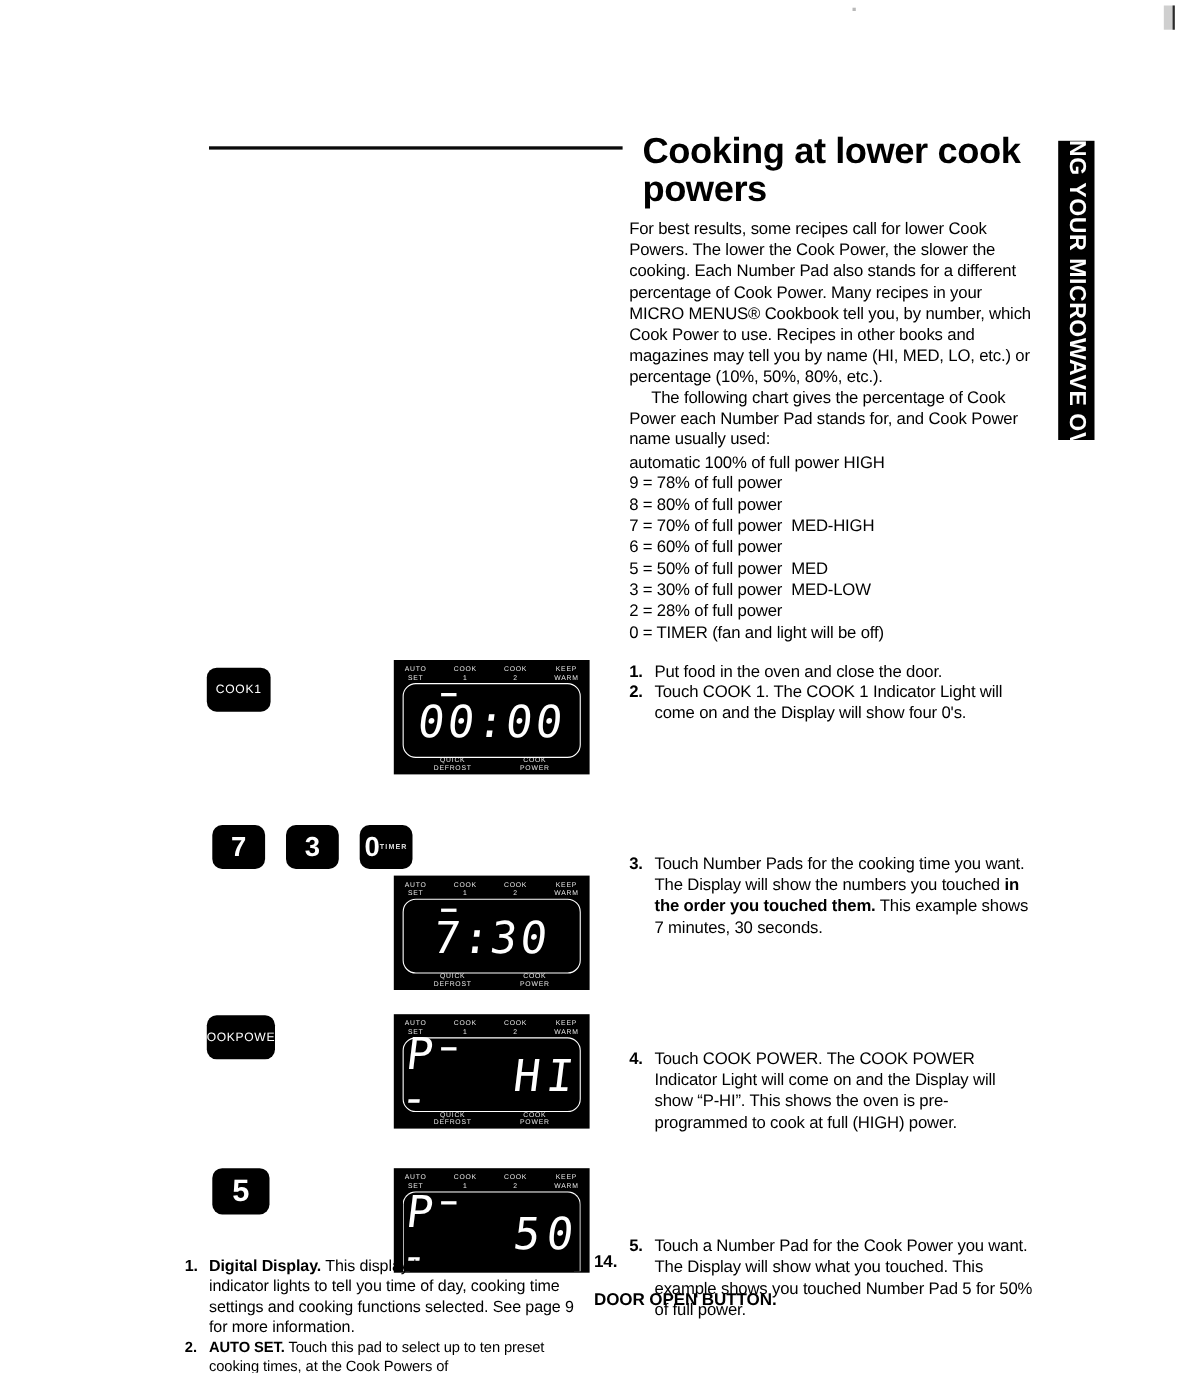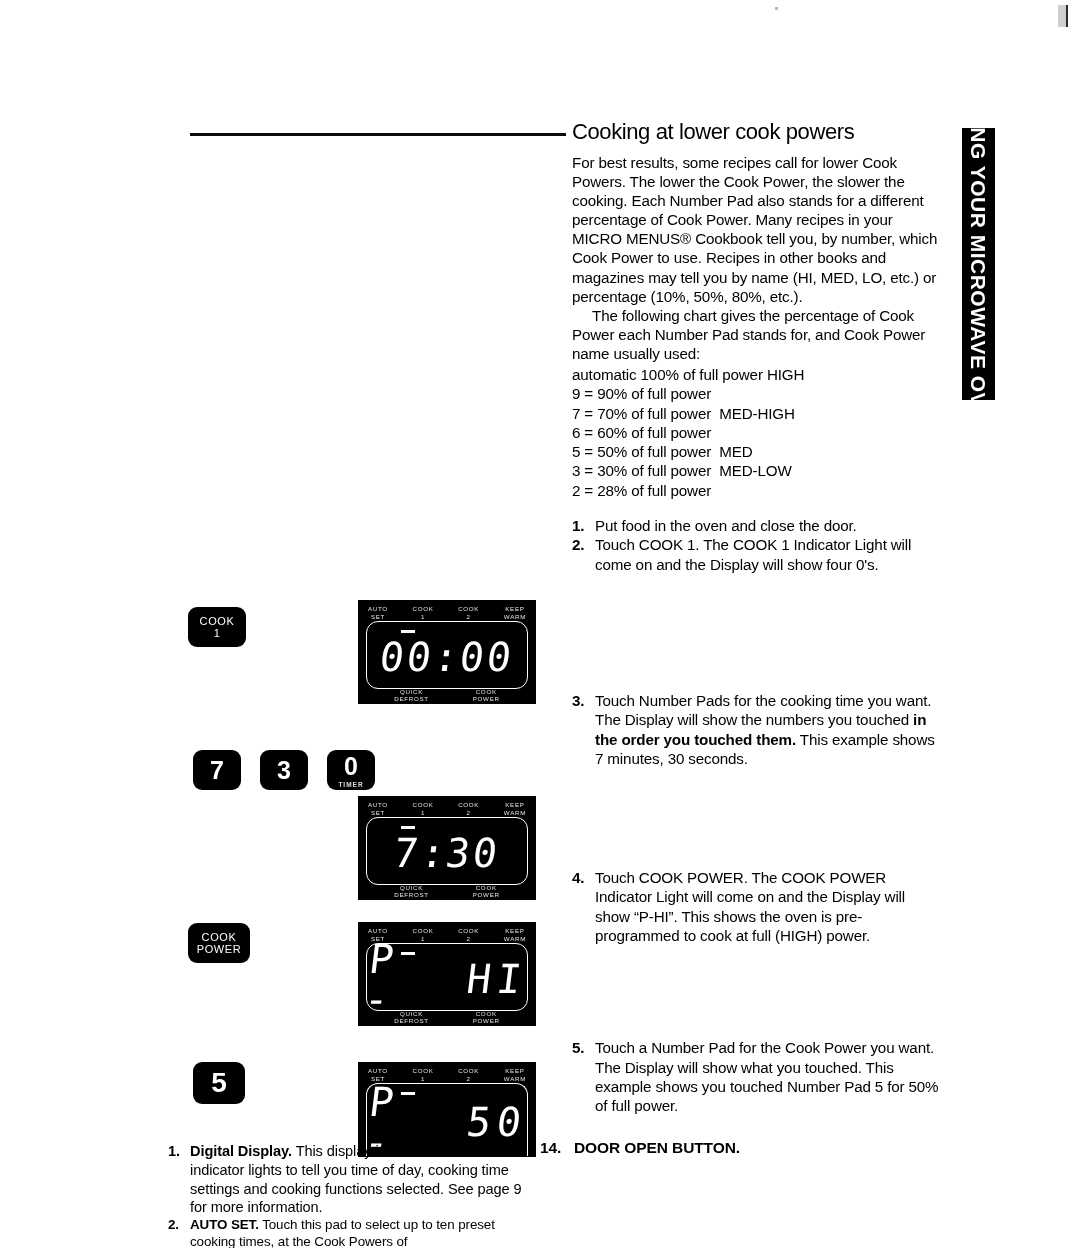--- a/index.html
+++ b/index.html
@@ -52,25 +52,25 @@
   }
 
   
   .right-col {
     position: absolute;
     left: 572px;
     top: 120px;
     width: 370px;
   }
   .article-title {
-    font-size: 22px;
-    font-weight: normal;
+    font-size: 33px;
+    font-weight: bold;
     letter-spacing: -0.4px;
     line-height: 1.05;
-    margin: 0 0 10px 0;
+    margin: 0 0 10px 12px;
     font-family: "Liberation Sans Narrow", "Liberation Sans", sans-serif;
   }
   .body-para {
     font-size: 15.2px;
     line-height: 1.255;
     margin: 0;
     letter-spacing: -0.15px;
   }
   .body-para.indent { text-indent: 20px; margin-top: 0; }
 
@@ -103,34 +103,34 @@
 
   .door-open {
     display: flex;
     font-size: 15.5px;
     font-weight: bold;
     letter-spacing: -0.1px;
     position: absolute;
     left: 540px;
     top: 1139px;
     width: 400px;
+    flex-direction: column;
   }
   .door-open .step-num { width: 34px; flex: 0 0 34px; }
 
   
   .fig {
     position: absolute;
   }
 
   .pad {
     background: #000000;
     color: #ffffff;
     border-radius: 9px;
     display: flex;
-    flex-direction: column;
     align-items: center;
     justify-content: center;
     text-align: center;
     line-height: 1.12;
   }
   .pad-small {
     width: 58px;
     height: 40px;
     font-size: 11px;
     letter-spacing: 0.6px;
@@ -243,26 +243,28 @@
 
 <div class="hrule"></div>
 
 <div class="right-col">
   <h1 class="article-title">Cooking at lower cook powers</h1>
   <p class="body-para">For best results, some recipes call for lower Cook Powers. The lower the Cook Power, the slower the cooking. Each Number Pad also stands for a different percentage of Cook Power. Many recipes in your MICRO MENUS® Cookbook tell you, by number, which Cook Power to use. Recipes in other books and magazines may tell you by name (HI, MED, LO, etc.) or percentage (10%, 50%, 80%, etc.).</p>
   <p class="body-para indent">The following chart gives the percentage of Cook Power each Number Pad stands for, and Cook Power name usually used:</p>
 
   <div class="power-chart">
     <div class="power-row">automatic 100% of full power HIGH</div>
-    <div class="power-row">9 = 90% of full power</div>
+    <div class="power-row">9 = 78% of full power</div>
+    <div class="power-row">8 = 80% of full power</div>
     <div class="power-row">7 = 70% of full power  MED-HIGH</div>
     <div class="power-row">6 = 60% of full power</div>
     <div class="power-row">5 = 50% of full power  MED</div>
     <div class="power-row">3 = 30% of full power  MED-LOW</div>
     <div class="power-row">2 = 28% of full power</div>
+    <div class="power-row">0 = TIMER (fan and light will be off)</div>
   </div>
 
   <div class="steps">
     <div class="step" style="margin-bottom:0;">
       <span class="step-num">1.</span>
       <span class="step-body">Put food in the oven and close the door.</span>
     </div>
     <div class="step">
       <span class="step-num">2.</span>
       <span class="step-body">Touch COOK 1. The COOK 1 Indicator Light will come on and the Display will show four 0's.</span>

